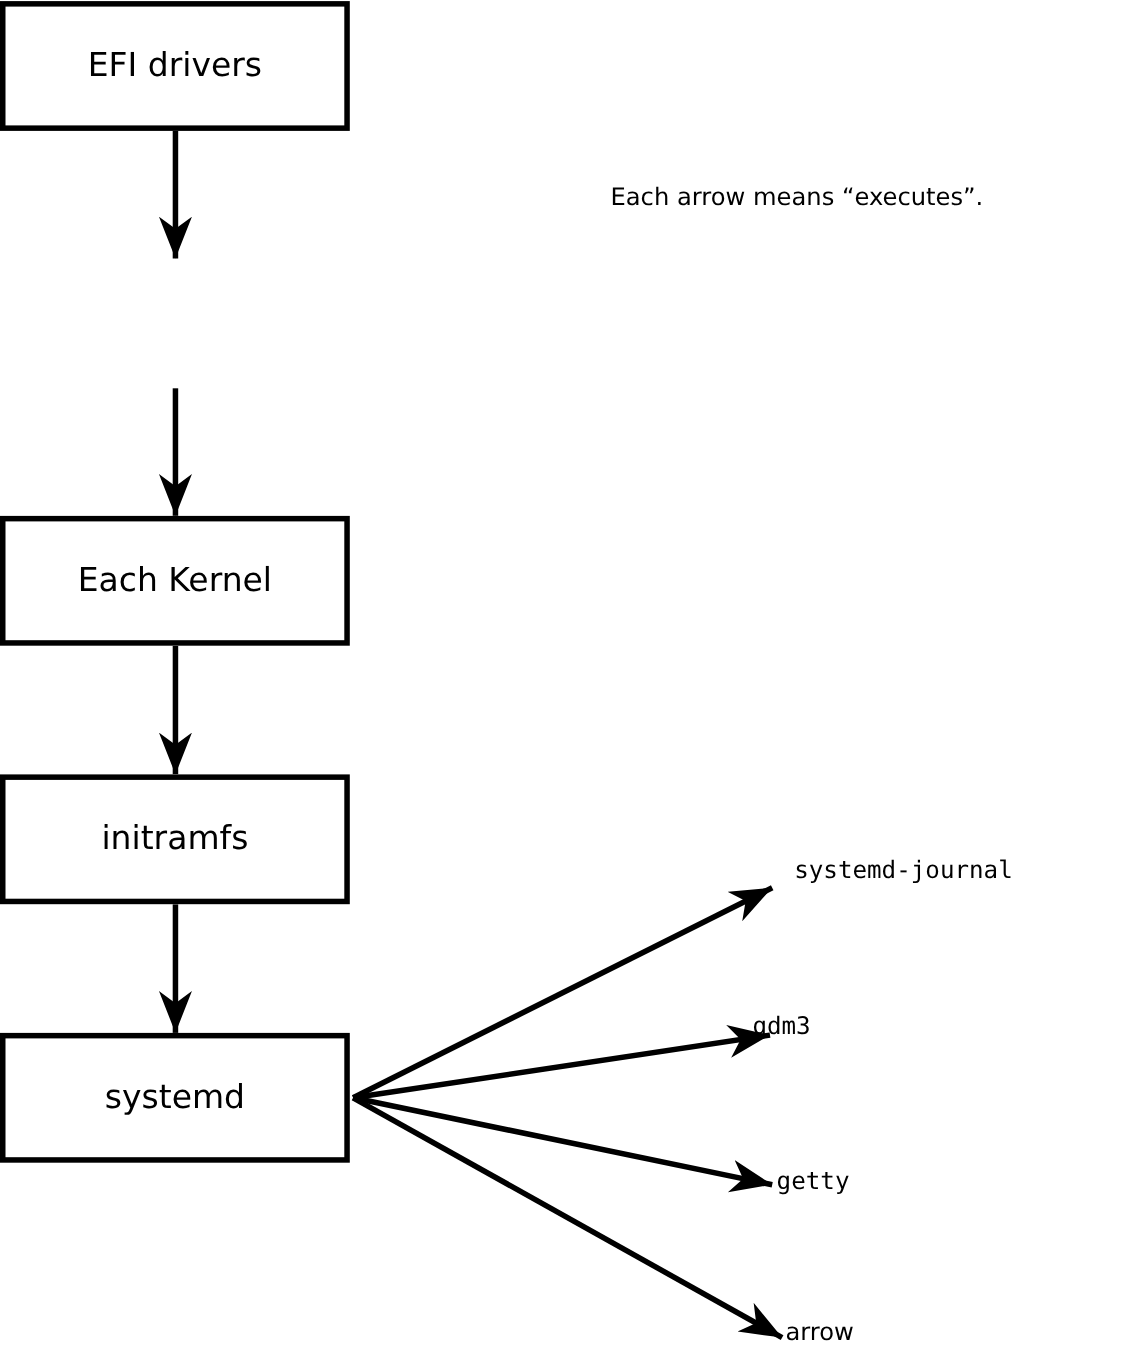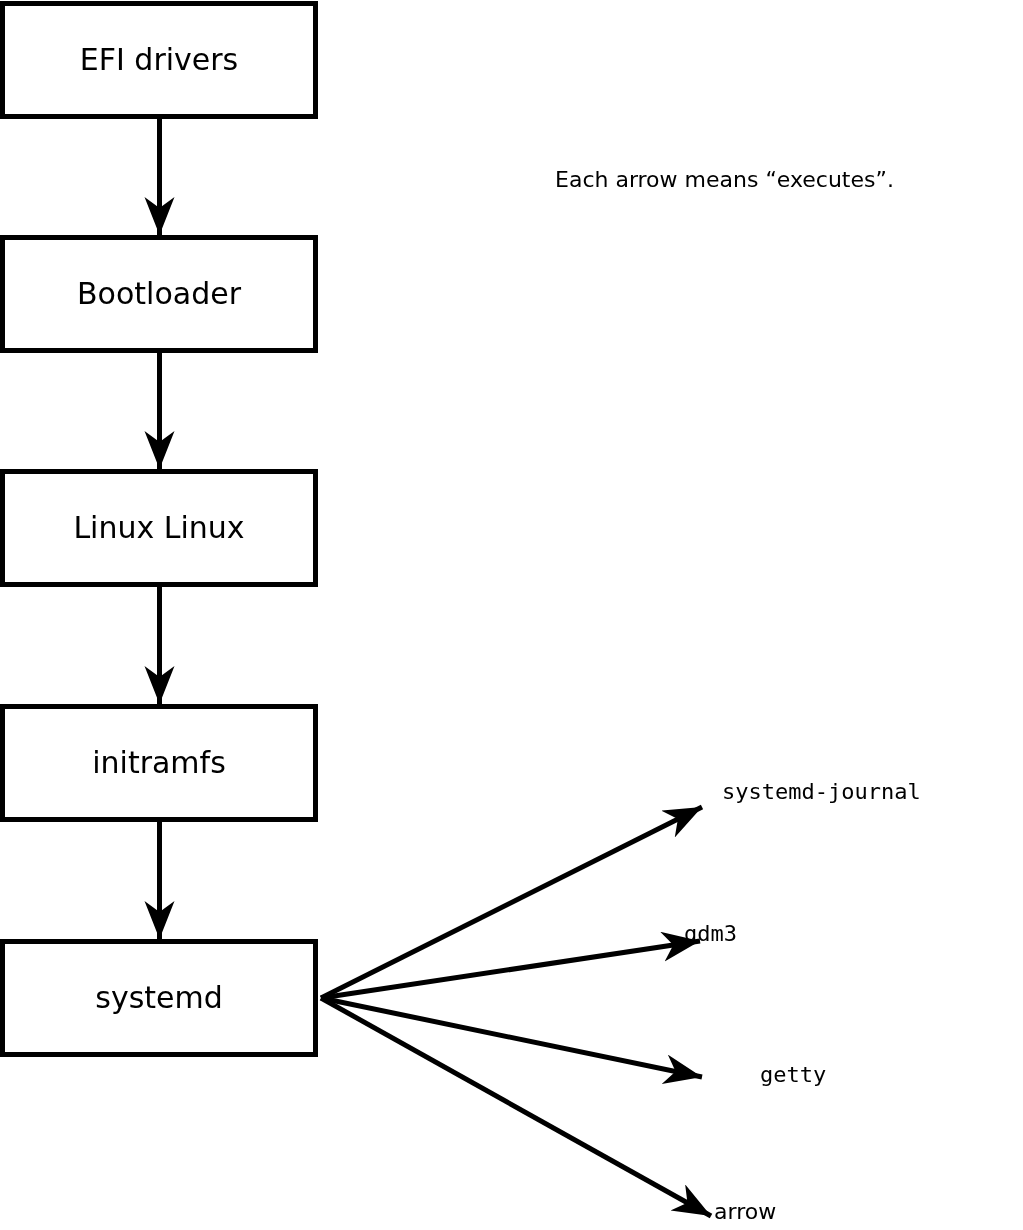--- a/index.html
+++ b/index.html
@@ -54,21 +54,21 @@
     position: absolute;
     font-size: 22px;
     line-height: 36px;
     white-space: nowrap;
   }
   .fan-label.mono {
     font-family: "DejaVu Sans Mono", "Liberation Mono", monospace;
   }
   .fan-journal { left: 722px; top: 774px; }
   .fan-gdm3    { left: 684px; top: 916px; }
-  .fan-getty   { left: 760px; top: 1057px; text-align: right; }
+  .fan-getty   { left: 706px; top: 1057px; text-align: right; }
   .fan-sshd    { left: 714px; top: 1194px; }
 </style>
 </head>
 <body>
 
 <div class="canvas">
 
   <svg class="arrows-layer" viewBox="0 0 1023 1230" xmlns="http://www.w3.org/2000/svg">
     <defs>
       <marker id="arrowhead" markerUnits="userSpaceOnUse" markerWidth="40" markerHeight="32" refX="38" refY="15" orient="auto">
@@ -83,25 +83,22 @@
 
     <line x1="321" y1="998" x2="702" y2="807" stroke="#000000" stroke-width="5" marker-end="url(#arrowhead)"></line>
     <line x1="321" y1="998" x2="700" y2="941" stroke="#000000" stroke-width="5" marker-end="url(#arrowhead)"></line>
     <line x1="321" y1="998" x2="702" y2="1077" stroke="#000000" stroke-width="5" marker-end="url(#arrowhead)"></line>
     <line x1="321" y1="998" x2="711" y2="1216" stroke="#000000" stroke-width="5" marker-end="url(#arrowhead)"></line>
   </svg>
 
   <div class="node-box node-efi">
     <span>EFI drivers</span>
   </div>
-  <div class="node-box node-boot">
-    <span>Bootloader</span>
-  </div>
   <div class="node-box node-kernel">
-    <span>Linux Linux</span>
+    <span>Each Kernel</span>
   </div>
   <div class="node-box node-systemd">
     <span>systemd</span>
   </div>
   <div class="node-box node-initramfs">
     <span>initramfs</span>
   </div>
 
   <div class="note">Each arrow means “executes”.</div>
 

